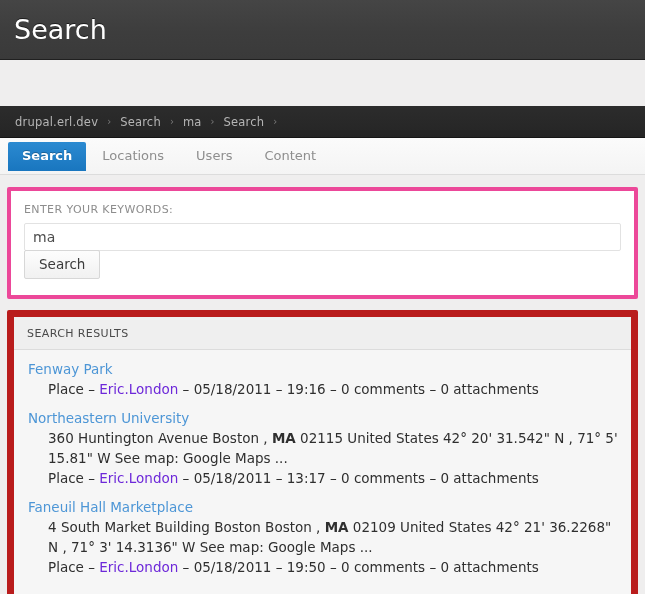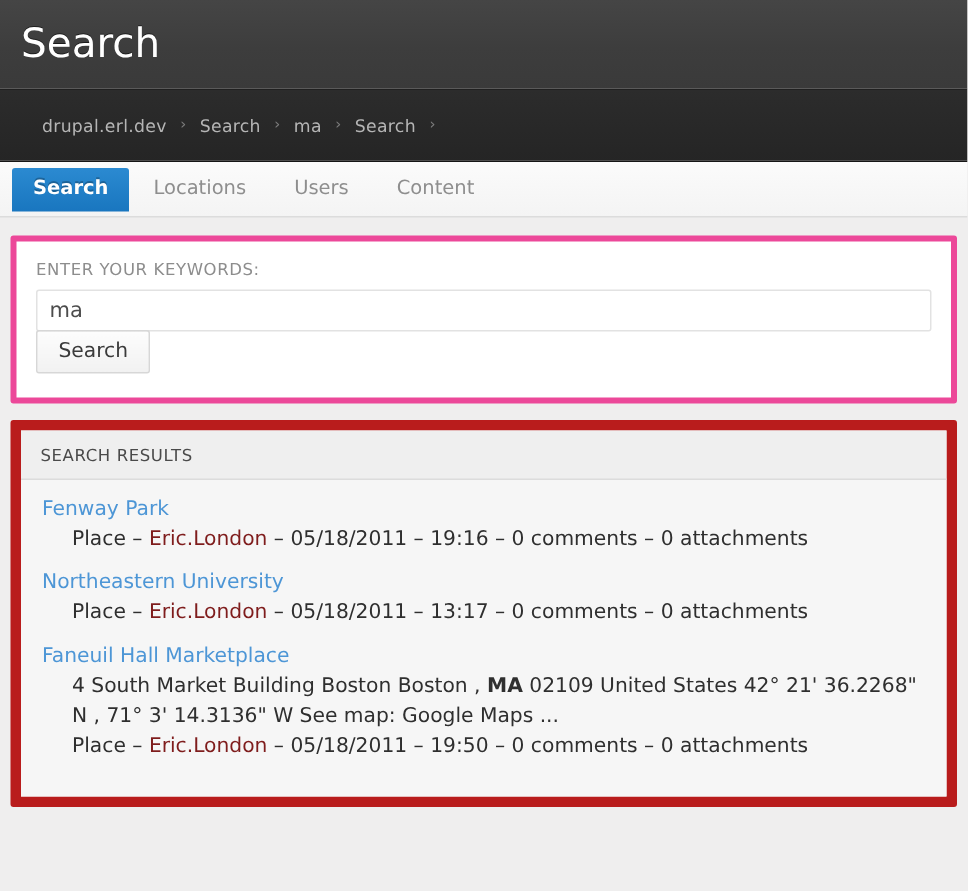--- a/index.html
+++ b/index.html
@@ -29,27 +29,28 @@
     color: #ffffff;
     font-size: 27px;
     font-weight: normal;
     letter-spacing: 0px;
     text-shadow: 0 -1px 0 rgba(0,0,0,0.55);
     line-height: 1;
   }
 
   
   .breadcrumb-bar {
-    height: 48px;
+    height: 32px;
     background: linear-gradient(to bottom, #2c2c2c 0%, #252525 100%);
     border-bottom: 1px solid #151515;
     box-sizing: border-box;
     display: flex;
     align-items: center;
-    padding-left: 28px;
+    padding-left: 15px;
+    margin-top: 46px;
   }
   .crumb {
     color: #b5b5b5;
     font-size: 11.5px;
     text-decoration: none;
     letter-spacing: .2px;
   }
   .crumb-sep {
     color: #7a7a7a;
     font-size: 10px;
@@ -175,21 +176,21 @@
   }
   .result-snippet .hl { font-weight: bold; }
   .result-meta {
     color: #2f2f2f;
     font-size: 13.5px;
     line-height: 20px;
     padding-left: 20px;
     margin: 0;
   }
   .result-meta a {
-    color: #7f1d1d;
+    color: #6d28d9;
     text-decoration: none;
   }
 </style>
 </head>
 <body>
 
 <div class="page-header">
   <div class="page-title">Search</div>
 </div>
 
@@ -223,20 +224,21 @@
     <div class="results-header">SEARCH RESULTS</div>
     <div class="results-body">
 
       <div class="result-item">
         <a class="result-title" href="#">Fenway Park</a>
         <p class="result-meta"><span>Place</span> <span>–</span> <a href="#">Eric.London</a> <span>–</span> <span>05/18/2011</span> <span>–</span> <span>19:16</span> <span>–</span> <span>0 comments</span> <span>–</span> <span>0 attachments</span></p>
       </div>
 
       <div class="result-item">
         <a class="result-title" href="#">Northeastern University</a>
+        <p class="result-snippet"><span>360 Huntington Avenue Boston , </span><span class="hl">MA</span><span> 02115 United States 42° 20' 31.542" N , 71° 5' 15.81" W See map: Google Maps ...</span></p>
         <p class="result-meta"><span>Place</span> <span>–</span> <a href="#">Eric.London</a> <span>–</span> <span>05/18/2011</span> <span>–</span> <span>13:17</span> <span>–</span> <span>0 comments</span> <span>–</span> <span>0 attachments</span></p>
       </div>
 
       <div class="result-item">
         <a class="result-title" href="#">Faneuil Hall Marketplace</a>
         <p class="result-snippet"><span>4 South Market Building Boston Boston , </span><span class="hl">MA</span><span> 02109 United States 42° 21' 36.2268" N , 71° 3' 14.3136" W See map: Google Maps ...</span></p>
         <p class="result-meta"><span>Place</span> <span>–</span> <a href="#">Eric.London</a> <span>–</span> <span>05/18/2011</span> <span>–</span> <span>19:50</span> <span>–</span> <span>0 comments</span> <span>–</span> <span>0 attachments</span></p>
       </div>
 
     </div>

